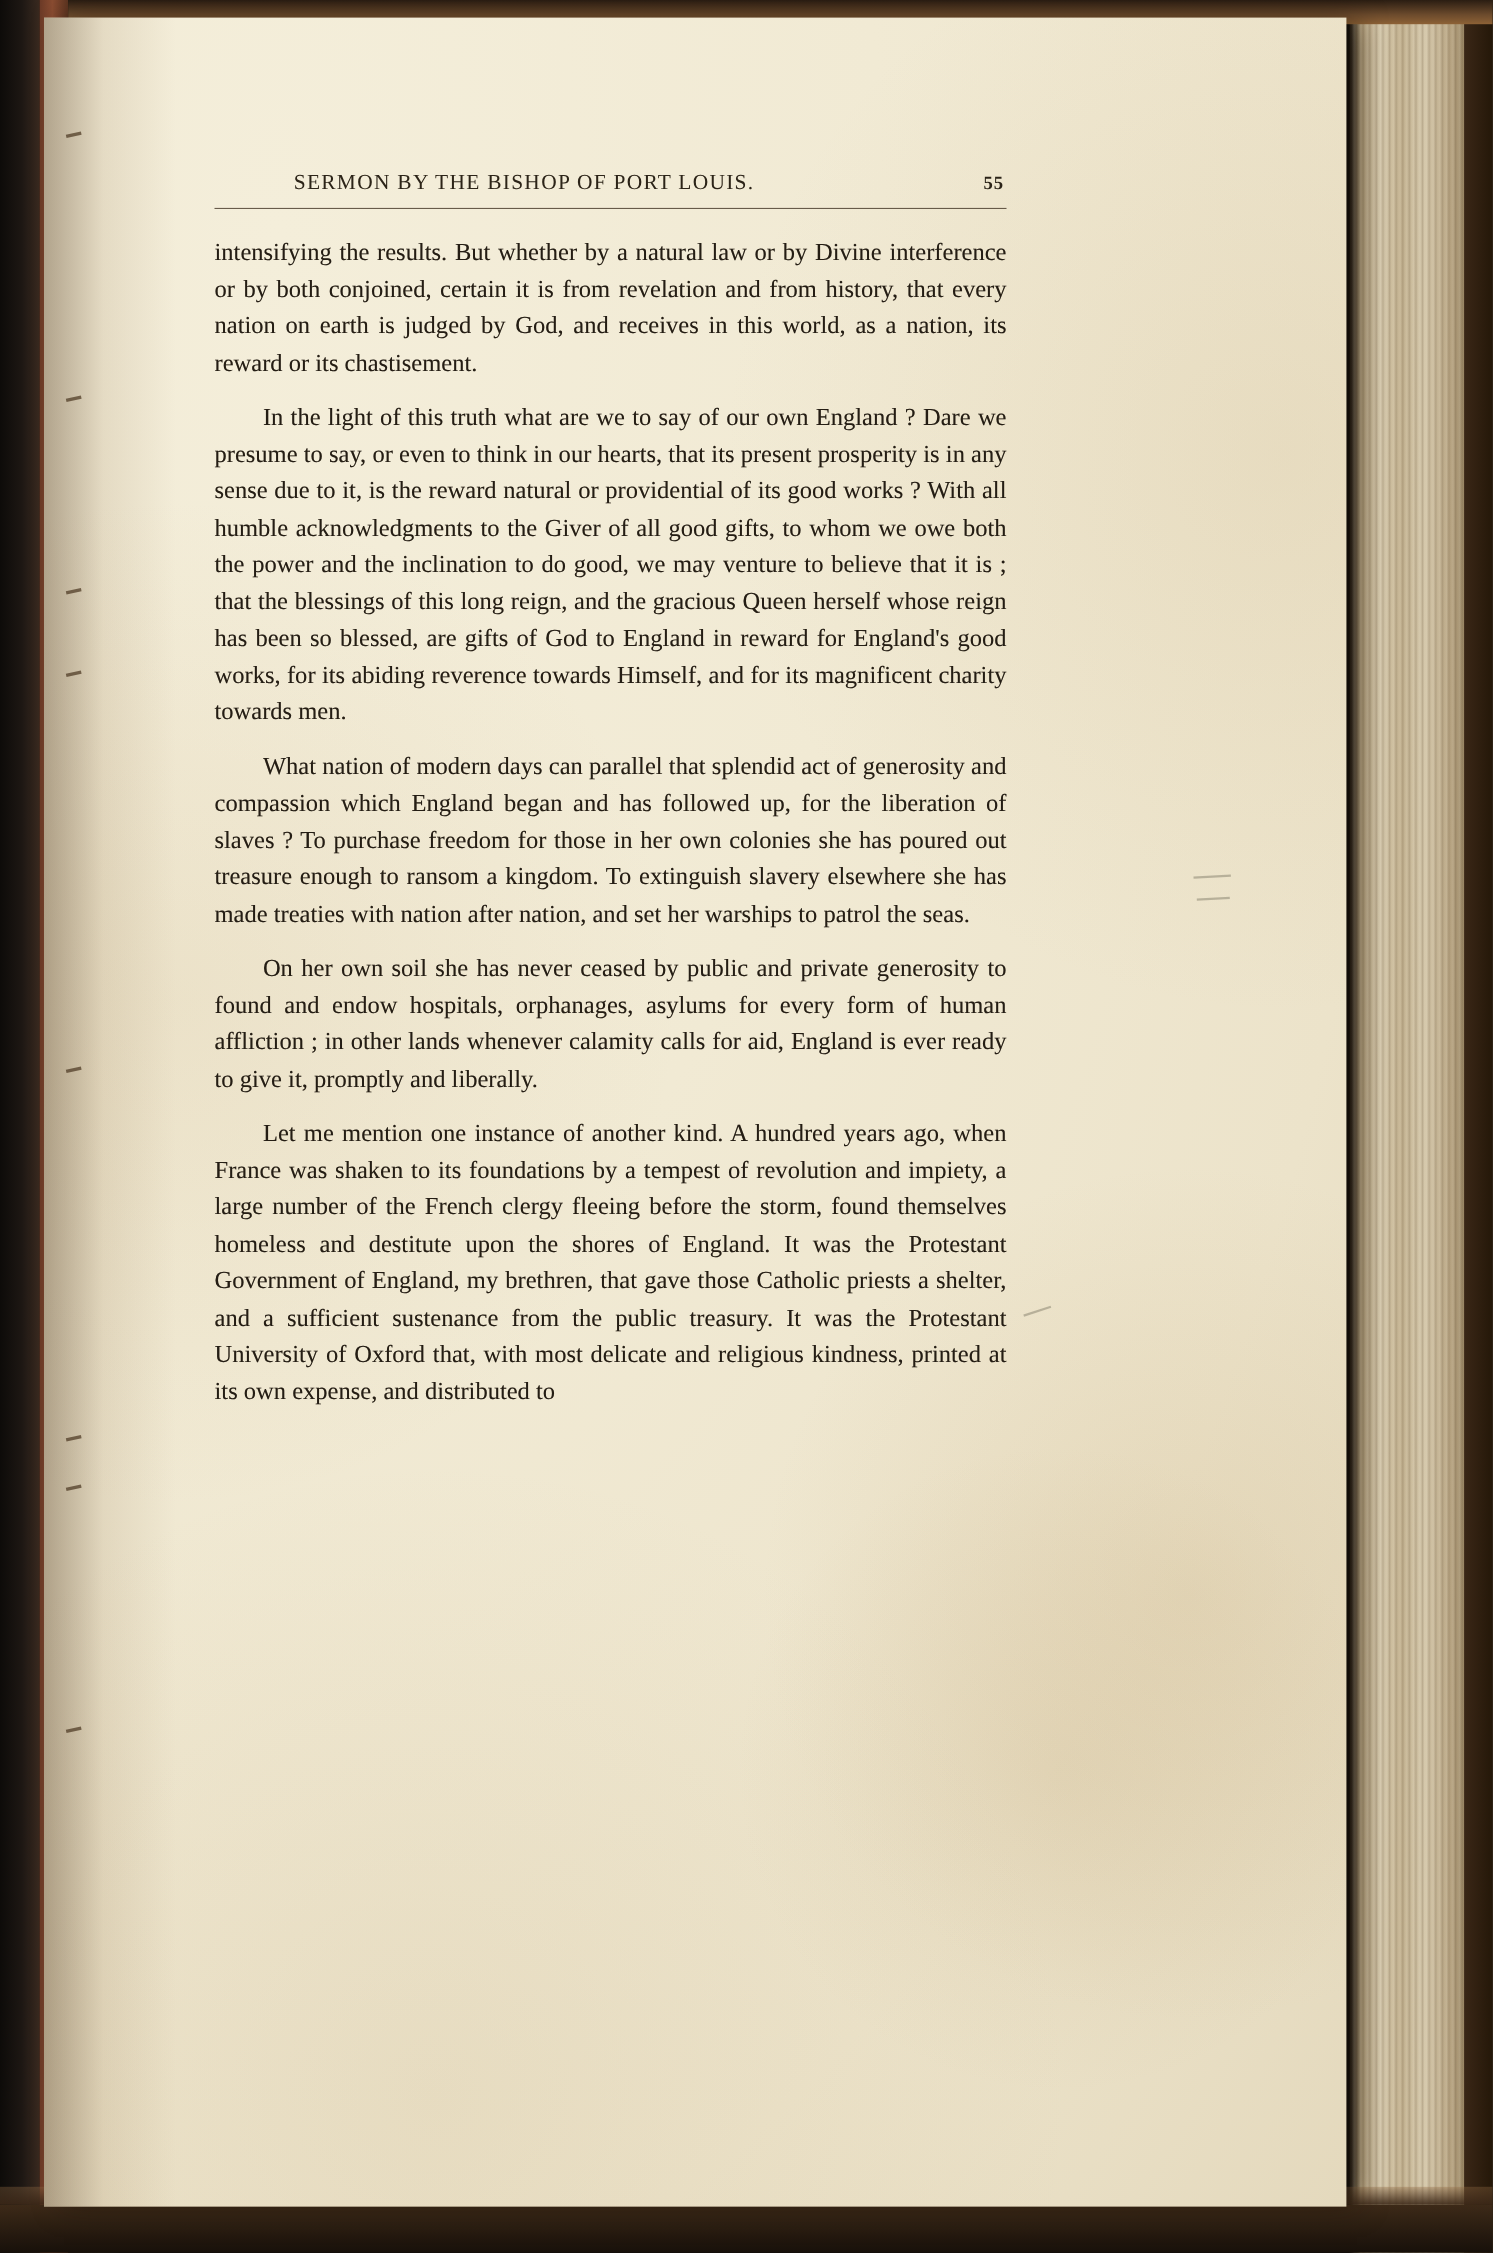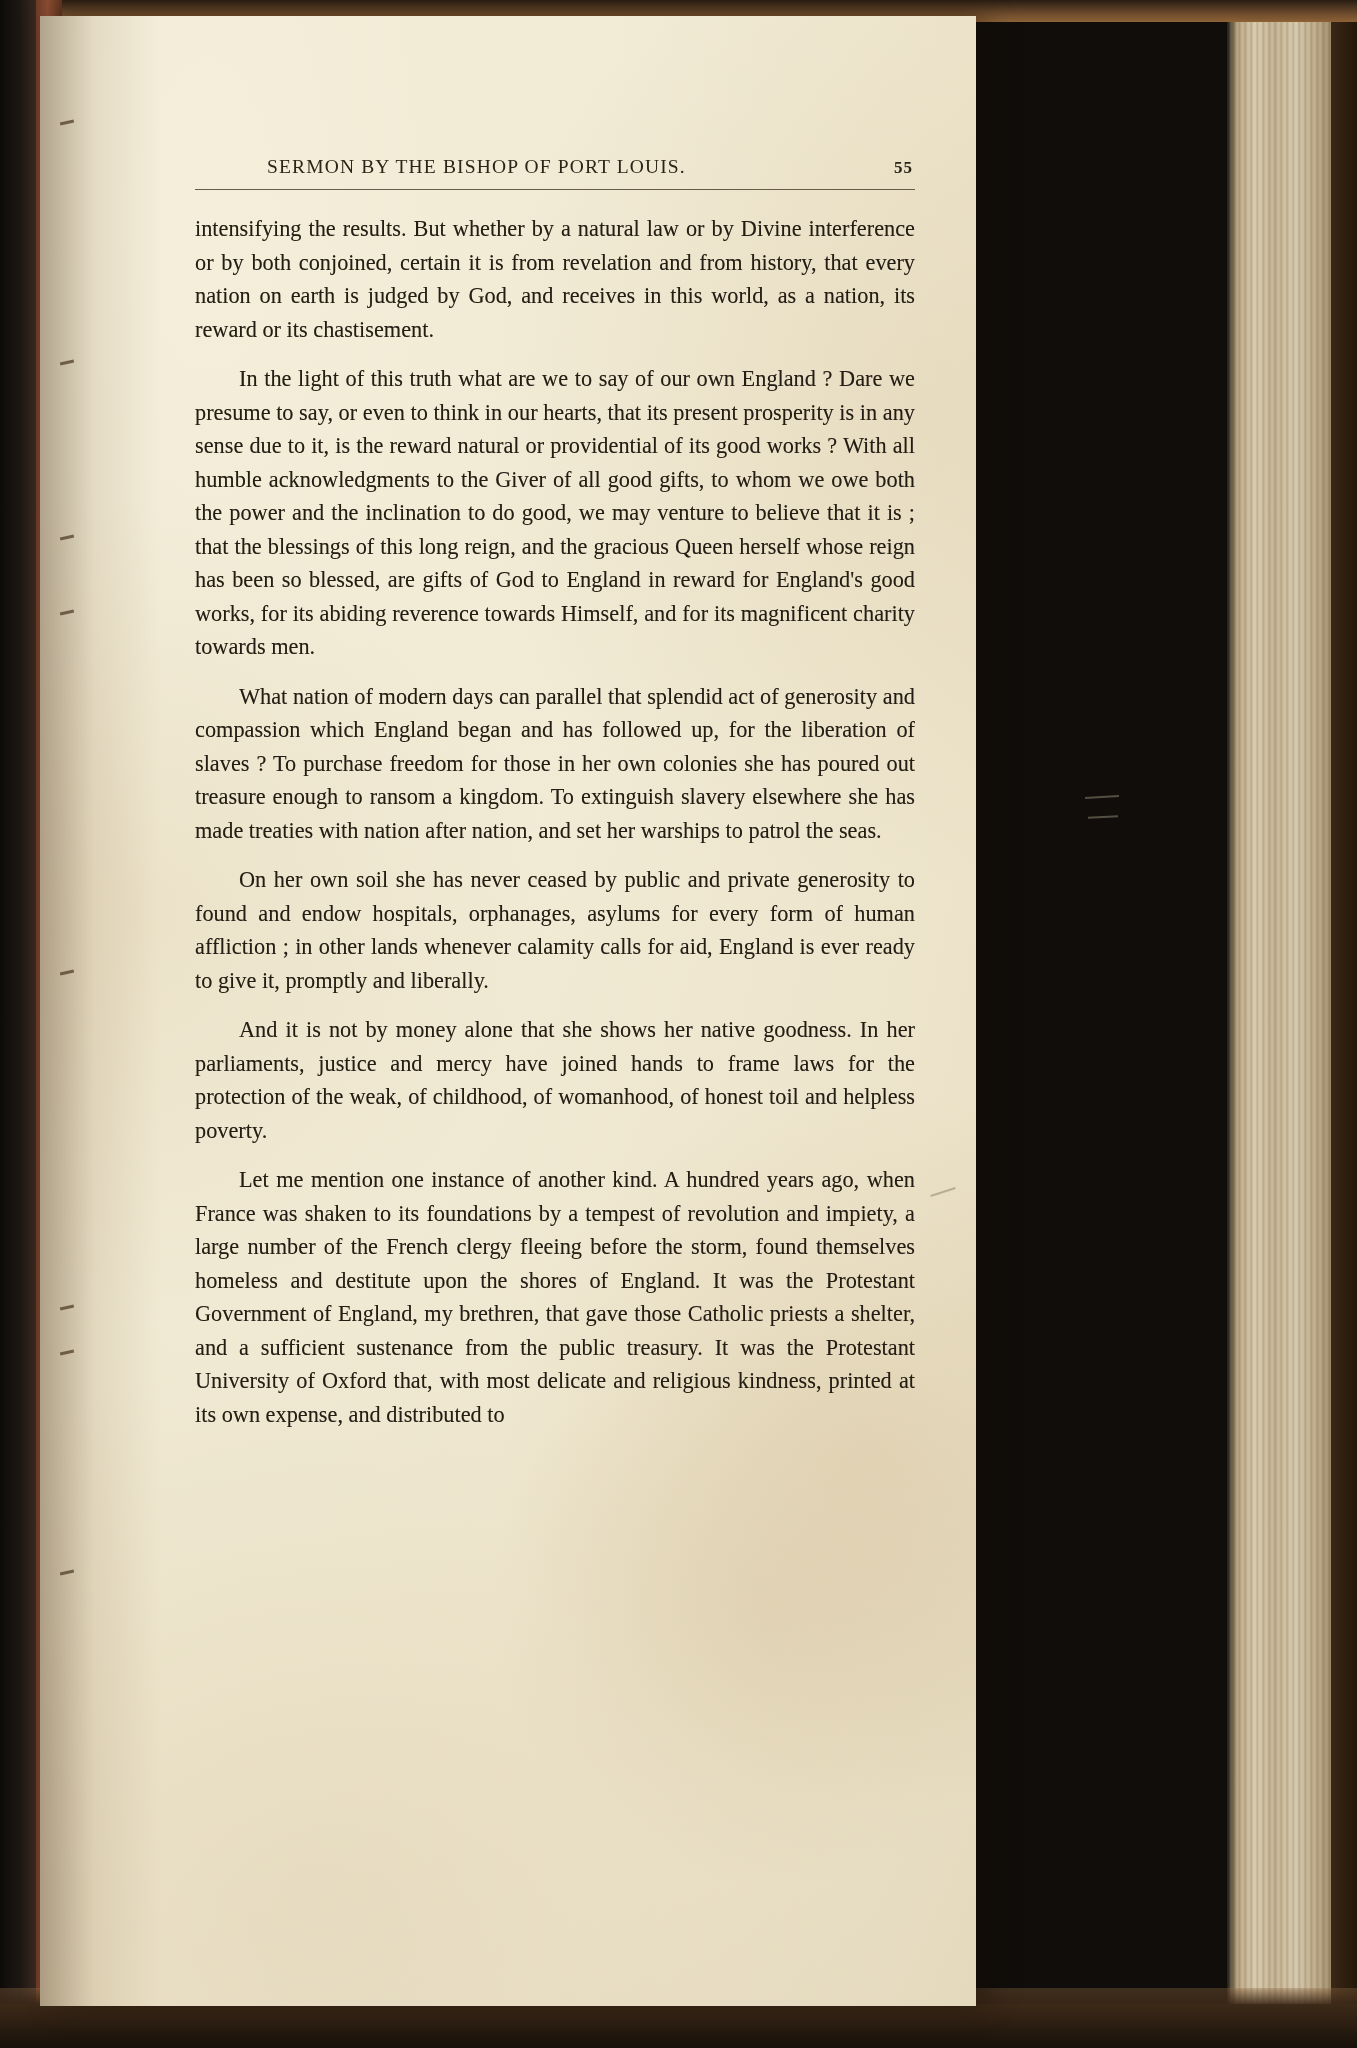--- a/index.html
+++ b/index.html
@@ -90,21 +90,21 @@
     left: 0; bottom: 44px;
     width: 1357px; height: 16px;
     background: linear-gradient(180deg, rgba(150,110,70,0.35), rgba(60,40,24,0.9));
   }
 
   
   .leaf {
     position: absolute;
     left: 40px;
     top: 16px;
-    width: 936px;
+    width: 1184px;
     height: 1990px;
     background:
       radial-gradient(ellipse at 18% 10%, #f4eeda 0%, #f1ead4 40%, #ece3ca 75%, #e4d9bd 100%);
     box-shadow: 14px 0 26px -4px rgba(20,12,4,0.55);
   }
   
   .leaf::before {
     content: "";
     position: absolute; inset: 0;
     background:
@@ -229,21 +229,20 @@
         <div class="folio">55</div>
       </div>
 
       <div class="rule"></div>
 
       <div class="body">
         <p>intensifying the results. But whether by a natural law or by Divine interference or by both conjoined, certain it is from revelation and from history, that every nation on earth is judged by God, and receives in this world, as a nation, its reward or its chastisement.</p>
         <p class="indent">In the light of this truth what are we to say of our own England ? Dare we presume to say, or even to think in our hearts, that its present prosperity is in any sense due to it, is the reward natural or providential of its good works ?   With all humble acknowledgments to the Giver of all good gifts, to whom we owe both the power and the inclination to do good, we may venture to believe that it is ; that the blessings of this long reign, and the gracious Queen herself whose reign has been so blessed, are gifts of God to England in reward for England's good works, for its abiding reverence towards Himself, and for its magnificent charity towards men.</p>
         <p class="indent">What nation of modern days can parallel that splendid act of generosity and compassion which England began and has followed up, for the liberation of slaves ?   To purchase freedom for those in her own colonies she has poured out treasure enough to ransom a kingdom.   To extinguish slavery elsewhere she has made treaties with nation after nation, and set her warships to patrol the seas.</p>
         <p class="indent">On her own soil she has never ceased by public and private generosity to found and endow hospitals, orphanages, asylums for every form of human affliction ; in other lands whenever calamity calls for aid, England is ever ready to give it, promptly and liberally.</p>
-        <p class="indent">And it is not by money alone that she shows her native goodness.   In her parliaments, justice and mercy have joined hands to frame laws for the protection of the weak, of childhood, of womanhood, of honest toil and helpless poverty.</p>
         <p class="indent">Let me mention one instance of another kind.   A hundred years ago, when France was shaken to its foundations by a tempest of revolution and impiety, a large number of the French clergy fleeing before the storm, found themselves homeless and destitute upon the shores of England.   It was the Protestant Government of England, my brethren, that gave those Catholic priests a shelter, and a sufficient sustenance from the public treasury.   It was the Protestant University of Oxford that, with most delicate and religious kindness, printed at its own expense, and distributed to</p>
       </div>
 
     </div>
 
     <div class="pencil-mark" style="left:1045px; top:780px; width:34px; height:2px; transform:rotate(-3deg);"></div>
     <div class="pencil-mark" style="left:1048px; top:800px; width:30px; height:2px; transform:rotate(-3deg);"></div>
     <div class="pencil-mark" style="left:890px; top:1175px; width:26px; height:2px; transform:rotate(-18deg);"></div>
   </div>
 

